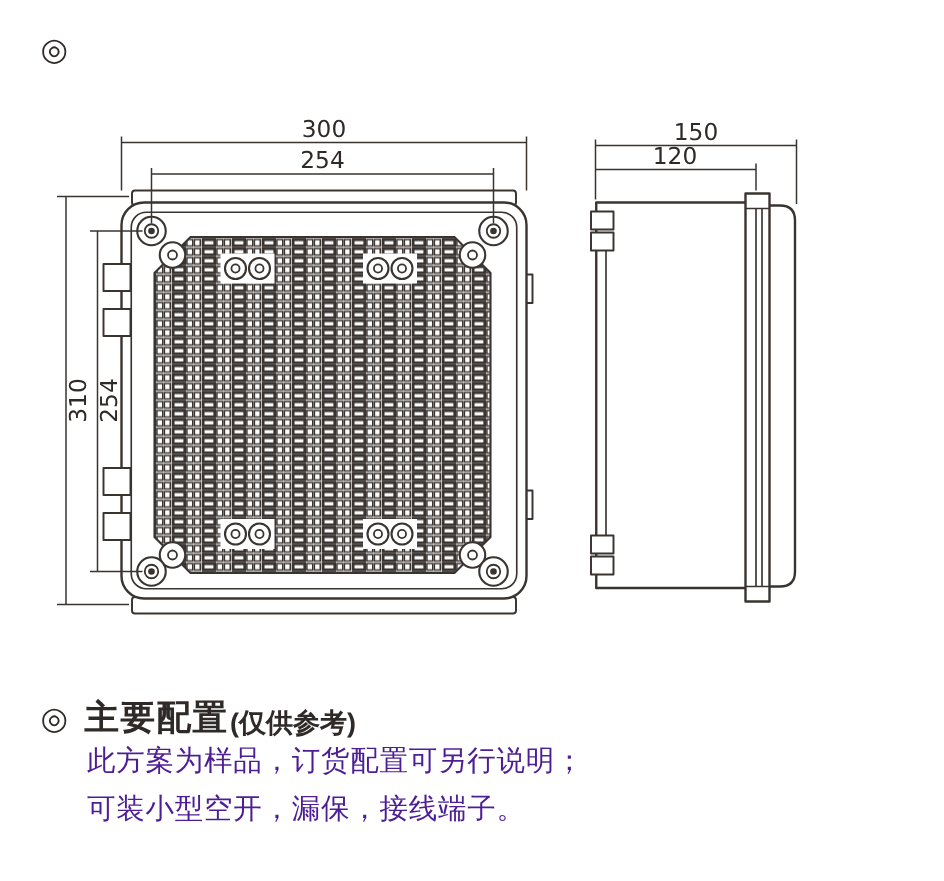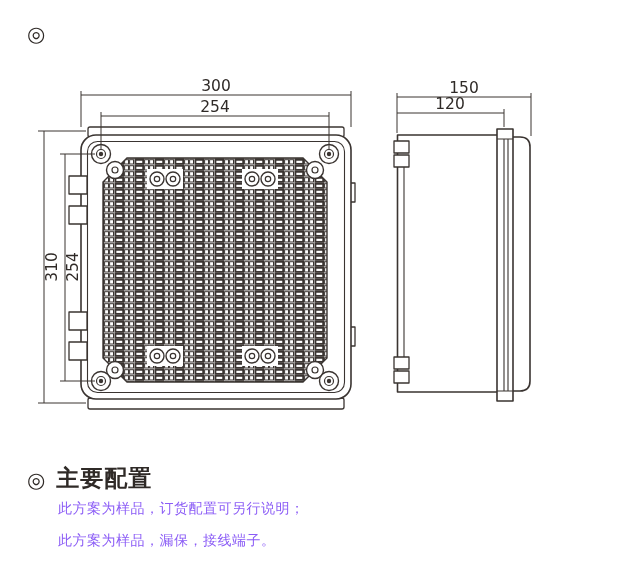--- a/index.html
+++ b/index.html
@@ -16,22 +16,22 @@
     display:flex;align-items:center;gap:11px;
     color:#2f2a27;
   }
   .bullet{font-size:21px;font-weight:700;line-height:1;transform:translateY(1px);}
   .t1{font-size:25px;font-weight:700;letter-spacing:2px;}
   .t2{font-size:23px;font-weight:700;letter-spacing:1px;}
   .t2-note{font-size:18px;font-weight:700;margin-left:1px;}
   .cfg-lines{position:absolute;left:58px;top:495px;}
   .cfg-lines p{
     margin:0 0 6px 0;
-    font-size:14px;line-height:26px;letter-spacing:0.5px;
-    font-weight:500;color:#8b5cf6;
+    font-size:19px;line-height:26px;letter-spacing:0.5px;
+    font-weight:500;color:#4c1d95;
   }
   svg{position:absolute;left:0;top:0;}
   .ln{fill:#ffffff;stroke:#3a3431;stroke-width:1.6;stroke-linejoin:round;}
   .lnthin{fill:none;stroke:#3a3431;stroke-width:1.1;}
   .lnmed{fill:#ffffff;stroke:#3a3431;stroke-width:1.3;stroke-linejoin:round;}
   .dim{fill:none;stroke:#3a3431;stroke-width:1;}
   .dimtxt{font-family:"DejaVu Sans","Liberation Sans",sans-serif;font-size:15.5px;fill:#2f2a27;}
   .pc{fill:#ffffff;stroke:#3a3431;stroke-width:1;}
   .pcw{fill:#ffffff;stroke:#3a3431;stroke-width:1.9;}
   .patch{fill:#ffffff;stroke:none;}
@@ -161,20 +161,21 @@
         <path class="dim" d="M504,109 V127 M397,113 H504"></path>
         <text class="dimtxt" x="450" y="109" text-anchor="middle">120</text>
       </g>
     </g>
   </svg>
 
   <div class="sec-head" style="left:27px;top:463px;">
     <span class="bullet">◎</span>
     <span style="display:flex;align-items:flex-end;">
       <span class="t2">主要配置</span>
+      <span class="t2-note">(仅供参考)</span>
     </span>
   </div>
   <div class="cfg-lines">
     <p>此方案为样品，订货配置可另行说明；</p>
-    <p>此方案为样品，漏保，接线端子。</p>
+    <p>可装小型空开，漏保，接线端子。</p>
   </div>
 
 </div>
 
 </body></html>

